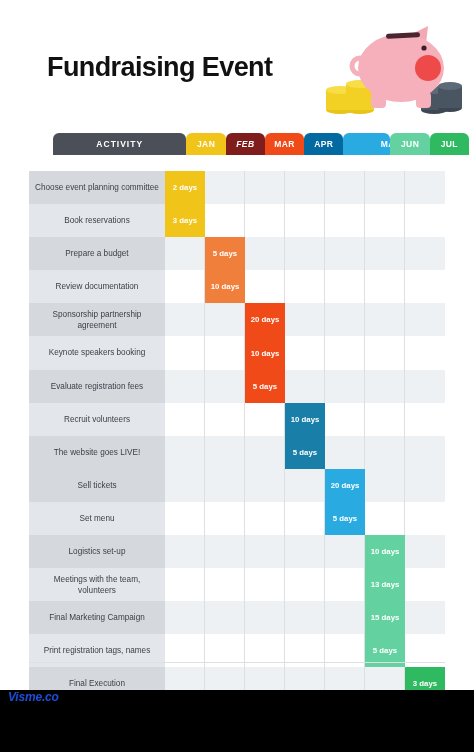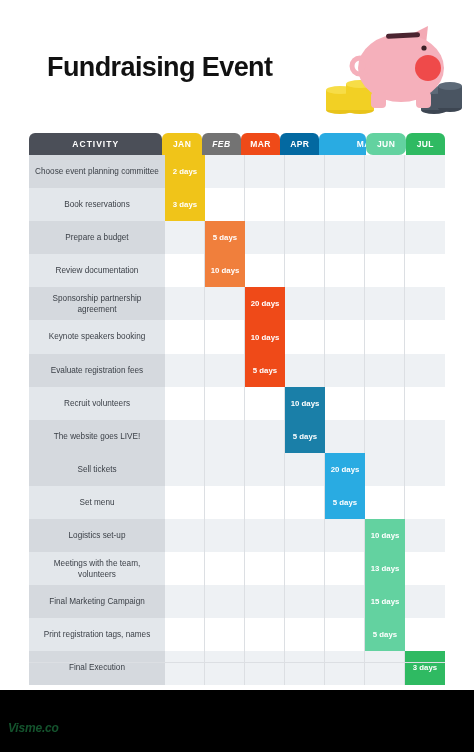--- a/index.html
+++ b/index.html
@@ -25,21 +25,21 @@
   #piggy-illustration { position:absolute; left:300px; top:18px; width:150px; height:100px; }
 
   
   #gantt-table {
     position:absolute; left:29px; top:133px;
     width:416px;
   }
   .trow { display:flex; width:100%; }
 
   
-  #table-head { height:22px; }
+  #table-head { height:38px;margin-left:24px; }
   .hcell {
     font-size:8.5px; font-weight:bold; color:#ffffff;
     display:flex; align-items:center; justify-content:center;
     letter-spacing:0.4px;
     border-top-left-radius:6px; border-top-right-radius:6px;
     height:22px;
   }
   .hcell.activity { width:136px; background:#4b4f58; letter-spacing:1px; font-size:8.5px; }
   .hcell.month { width:40px; margin-left:0; }
 
@@ -70,23 +70,23 @@
     position:absolute; left:29px; top:662px; width:416px; height:1px;
     background:#dcdfe3;
   }
 
   
   #footer-bar {
     position:absolute; left:0; top:690px; width:474px; height:62px;
     background:#000000;
   }
   #visme-watermark {
-    position:absolute; left:8px; top:721px;
+    position:absolute; left:8px; top:690px;
     font-size:12px; font-style:italic; font-weight:bold;
-    color:#14532d; letter-spacing:-0.2px;
+    color:#1d4ed8; letter-spacing:-0.2px;
   }
 </style>
 </head>
 <body>
 
 <div id="header">
   <div id="page-title">Fundraising Event</div>
 
   <svg id="piggy-illustration" viewBox="0 0 150 100">
 
@@ -122,25 +122,25 @@
     <ellipse cx="112" cy="50" rx="13" ry="13" fill="#ef4a4a"></ellipse>
 
     <circle cx="108" cy="30" r="2.6" fill="#3a2026"></circle>
   </svg>
 </div>
 
 <div id="gantt-table">
   <div id="table-head" class="trow">
       <div class="hcell activity">ACTIVITY</div>
       <div class="hcell month" style="background: rgb(240, 196, 25);">JAN</div>
-      <div class="hcell month" style="background: #737373; font-style: italic;">FEB</div>
+      <div class="hcell month" style="background: #7f1d1d; font-style: italic;">FEB</div>
       <div class="hcell month" style="background: rgb(239, 74, 24);">MAR</div>
       <div class="hcell month" style="background: #0369a1;">APR</div>
       <div class="hcell month" style="background: rgb(41, 171, 226); padding-left: 47px;">MAY</div>
-      <div class="hcell month" style="background: rgb(99, 210, 160); border-radius: 7px;">JUN</div>
+      <div class="hcell month" style="background: rgb(99, 210, 160);">JUN</div>
       <div class="hcell month" style="background: rgb(47, 186, 98);">JUL</div>
     </div>
   <div id="table-body">
       <div class="trow brow">
         <div class="act-cell odd">Choose event planning committee</div>
         <div class="mcell odd filled" style="background: rgb(240, 196, 25);">2 days</div>
         <div class="mcell odd"></div>
         <div class="mcell odd"></div>
         <div class="mcell odd"></div>
         <div class="mcell odd"></div>

